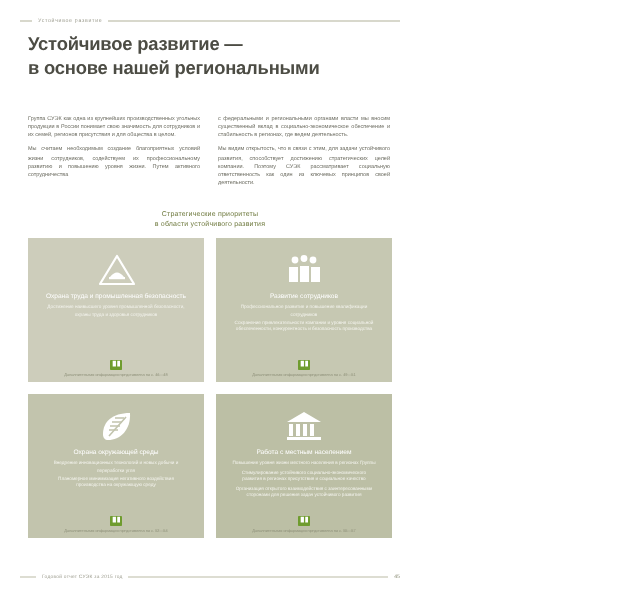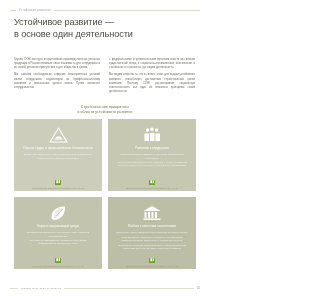--- a/index.html
+++ b/index.html
@@ -21,21 +21,21 @@
   .rule{flex:0 0 auto;height:1px;background:#d8d8cc;}
   .rule.left{width:6px;}
   .rule.right{flex:1 1 auto;}
   .eyebrow{
     font-size:2.6px;letter-spacing:.35px;color:#9c9c8e;
     white-space:nowrap;text-transform:none;
   }
 
   .title{
     position:absolute;left:14px;top:16px;width:150px;
-    font-size:9.2px;line-height:12px;color:#4c4c44;font-weight:400;
+    font-size:9.2px;line-height:12px;color:#4c4c44;font-weight:700;
     letter-spacing:-.1px;
   }
 
   
   .intro{
     position:absolute;left:14px;top:58px;width:182px;
     display:flex;gap:9px;
   }
   .col{width:86px;}
   .col p{
@@ -113,21 +113,21 @@
 <div class="page">
 
   <div class="topbar">
     <span class="rule left"></span>
     <span class="eyebrow">Устойчивое развитие</span>
     <span class="rule right"></span>
   </div>
 
   <div class="title">
     <div>Устойчивое развитие —</div>
-    <div>в основе один деятельности</div>
+    <div>в основе нашей региональными</div>
   </div>
 
   <div class="intro">
     <div class="col">
       <p>Группа СУЭК как одна из крупнейших производственных угольных продукции в России понимает свою значимость для сотрудников и их семей, регионов присутствия и для общества в целом.</p>
       <p>Мы считаем необходимым создание благоприятных условий жизни сотрудников, содействуем их профессиональному развитию и повышению уровня жизни. Путем активного сотрудничества</p>
     </div>
     <div class="col">
       <p>с федеральными и региональными органами власти мы вносим существенный вклад в социально-экономическое обеспечение и стабильность в регионах, где ведем деятельность.</p>
       <p>Мы видим открытость, что в связи с этим, для задачи устойчивого развития, способствует достижению стратегических целей компании. Поэтому СУЭК рассматривает социальную ответственность как один из ключевых принципов своей деятельности.</p>

